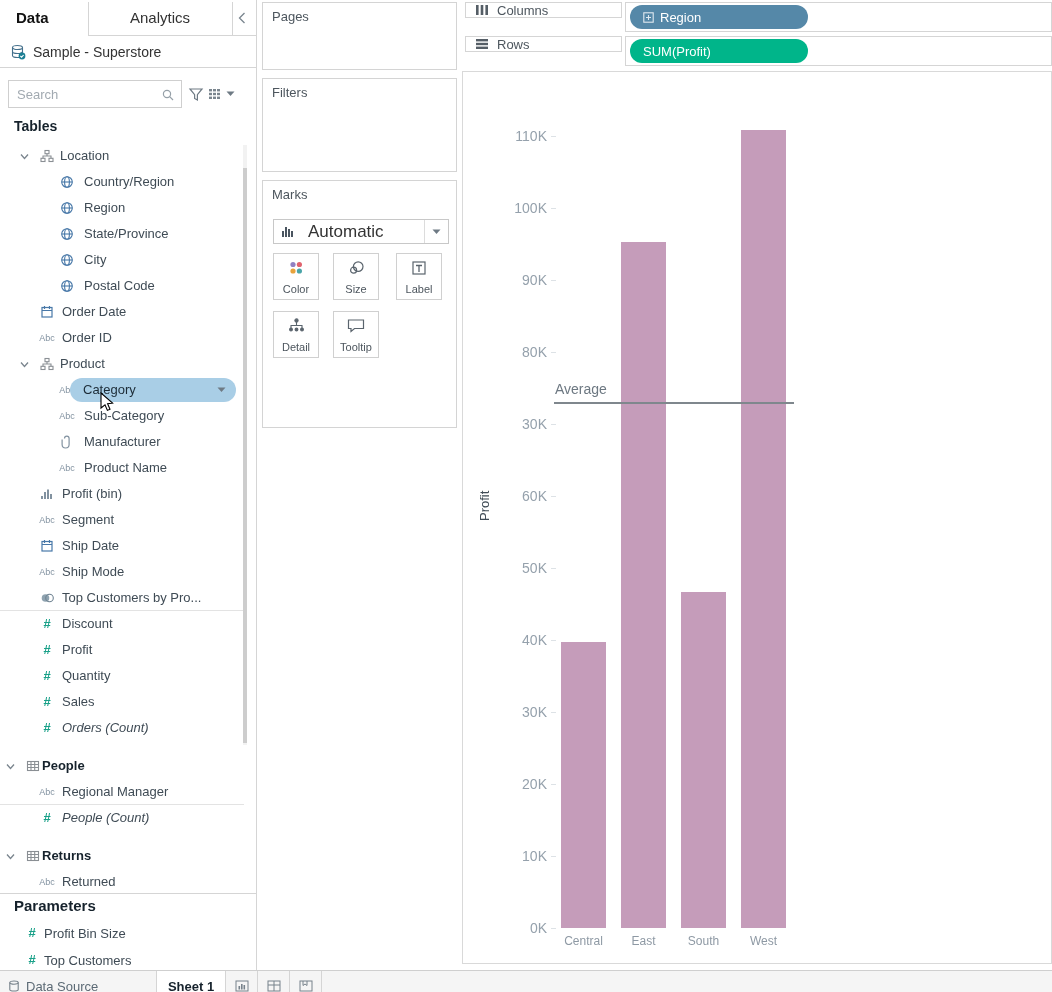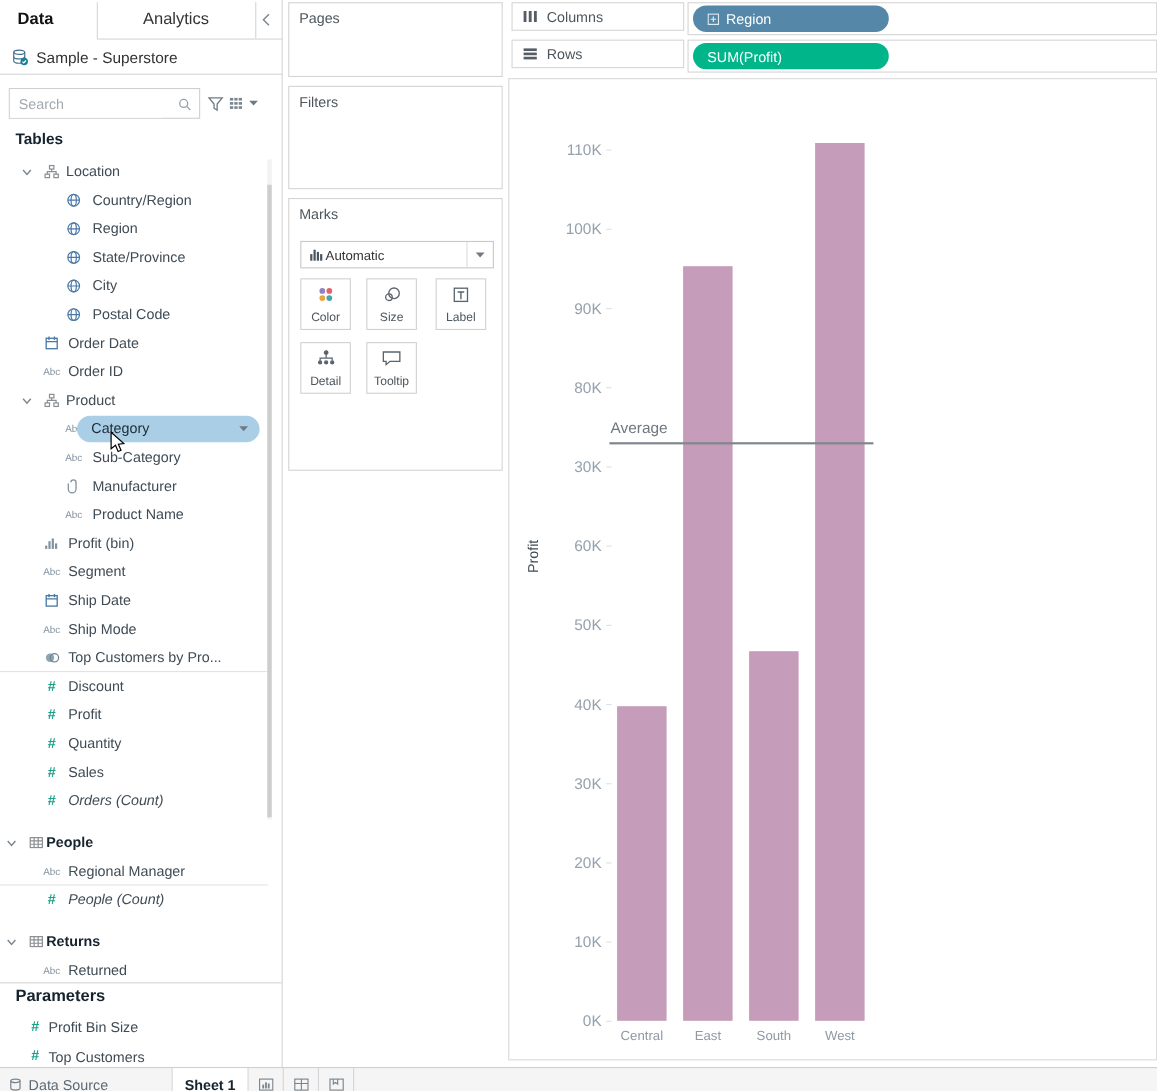--- a/index.html
+++ b/index.html
@@ -54,30 +54,30 @@
 
   
   .card{background:#fff;border:1px solid #d4d4d4}
   .card .clabel{position:absolute;left:9px;top:6px;font-size:13px;color:#4d565e}
   #card-pages{left:262px;top:2px;width:195px;height:68px}
   #card-filters{left:262px;top:78px;width:195px;height:94px}
   #card-marks{left:262px;top:180px;width:195px;height:248px}
   .mark-dd{position:absolute;left:10px;top:38px;width:176px;height:25px;border:1px solid #c8c8c8;
     display:flex;align-items:center;background:#fff}
   .mark-dd .ddicon{margin-left:7px}
-  .mark-dd .ddtext{margin-left:2px;font-size:12px;color:#333;flex:1}
+  .mark-dd .ddtext{margin-left:14px;font-size:17px;color:#333;flex:1}
   .mark-dd .ddcaret{width:24px;height:23px;border-left:1px solid #dcdcdc;display:flex;
     align-items:center;justify-content:center}
   .mark-btn{position:absolute;width:46px;height:47px;border:1px solid #d0d0d0;background:#fff;
     display:flex;flex-direction:column;align-items:center;justify-content:space-between;
     padding:6px 0 4px 0}
   .mark-btn .mlabel{font-size:11px;color:#4d565e}
 
   
-  .shelf-label{width:157px;height:26px;border:1px solid #d5d5d5;background:#fff;
+  .shelf-label{width:157px;height:16px;border:1px solid #d5d5d5;background:#fff;
     display:flex;align-items:center;gap:8px;padding-left:9px;font-size:13px;color:#4d565e}
   #columns-label{left:465px;top:2px}
   #rows-label{left:465px;top:36px}
   .shelf-tray{width:427px;height:30px;border:1px solid #d5d5d5;background:#fff;position:absolute;
     display:flex;align-items:center;padding-left:4px}
   #columns-tray{left:625px;top:2px}
   #rows-tray{left:625px;top:36px}
   .pill{width:178px;height:24px;border-radius:12px;color:#fff;font-size:13px;
     display:flex;align-items:center;padding-left:13px;gap:6px}
 

